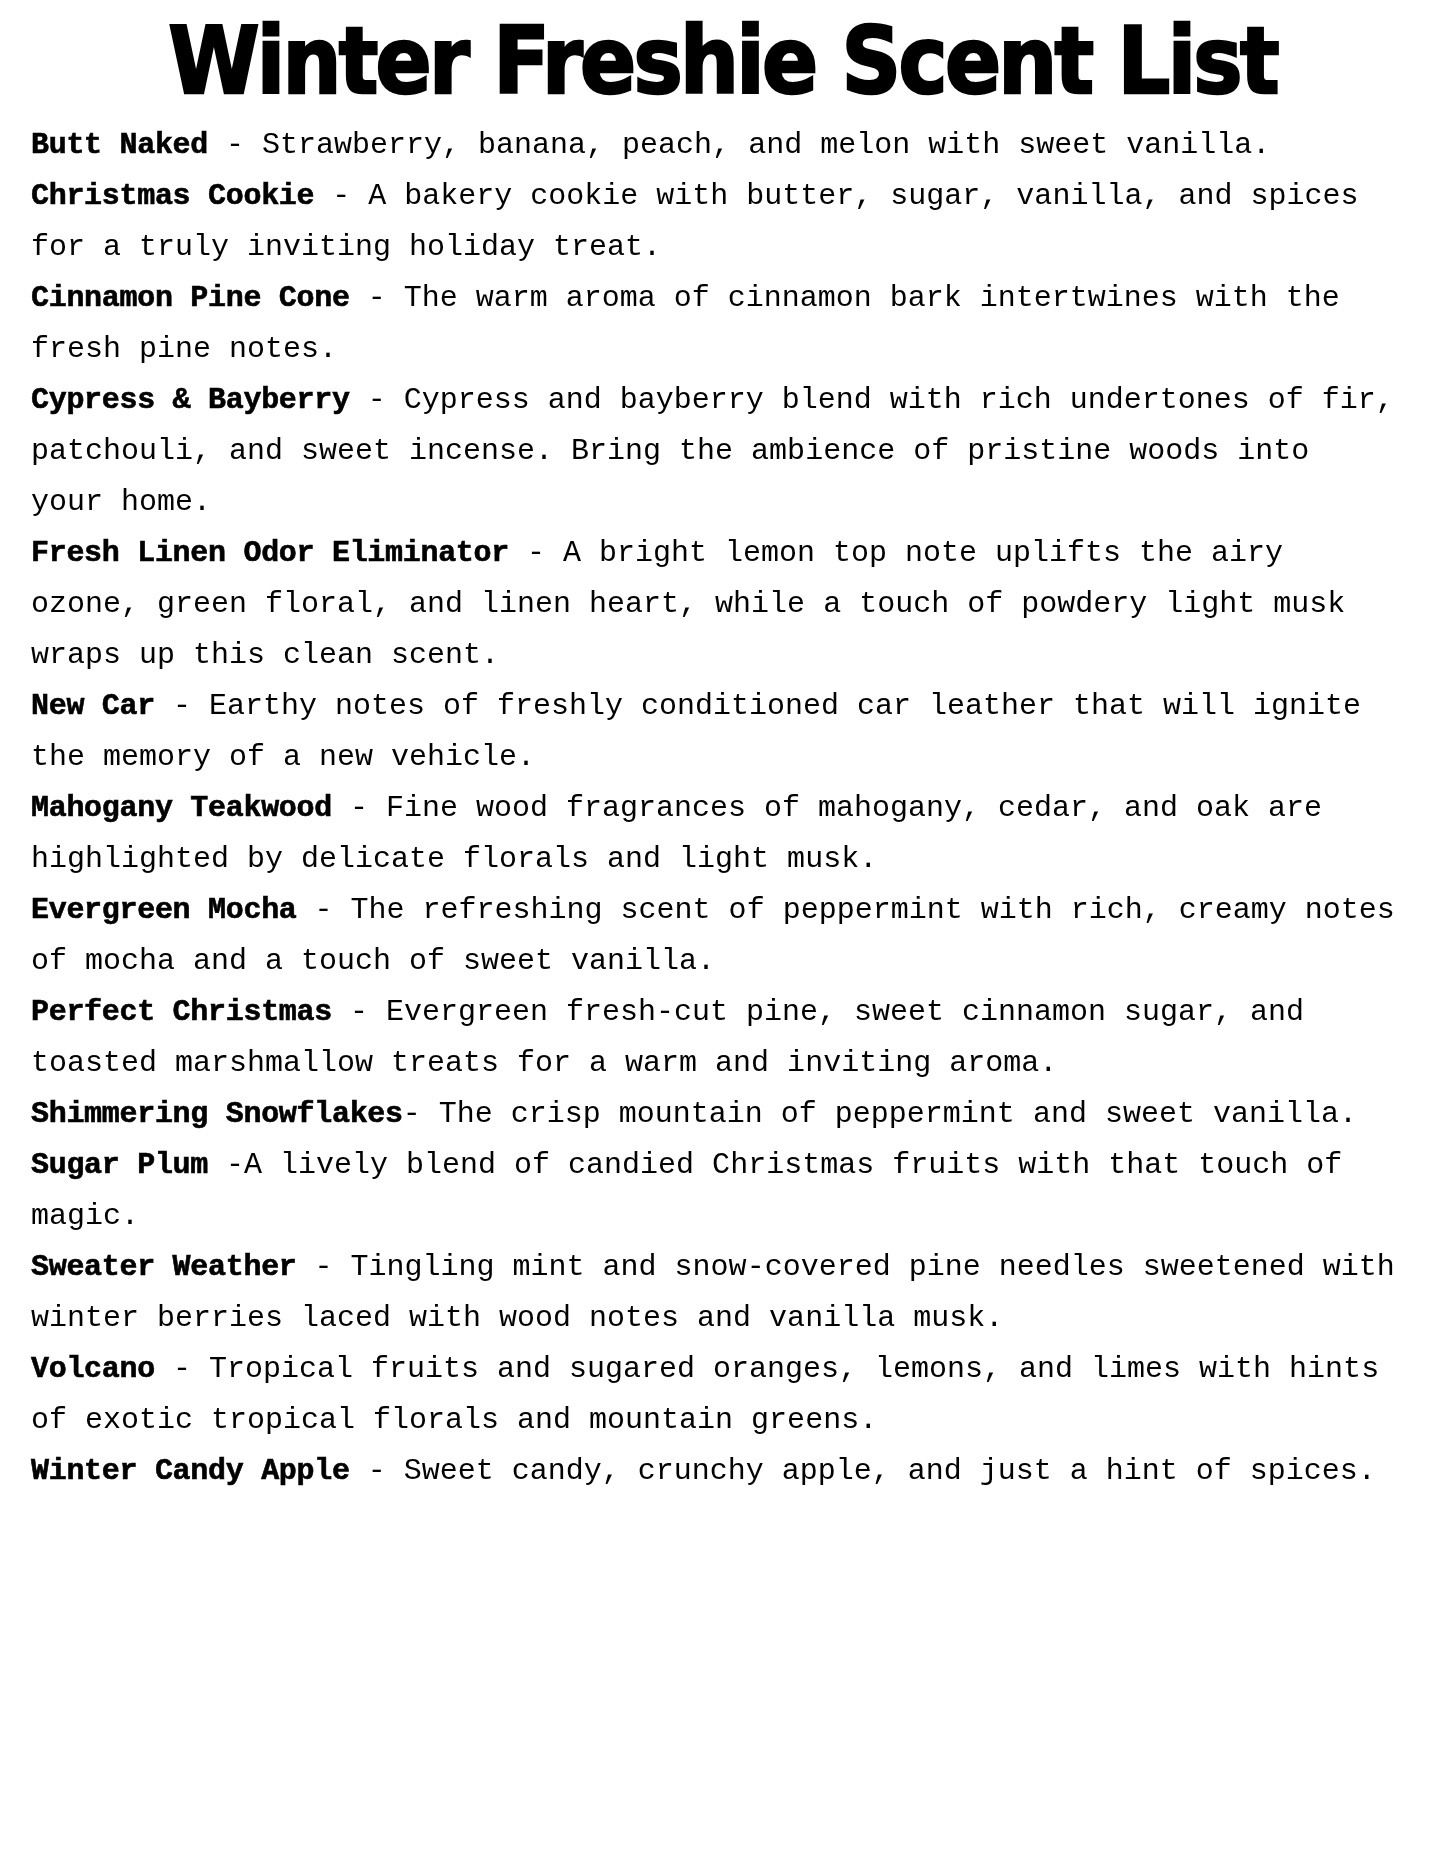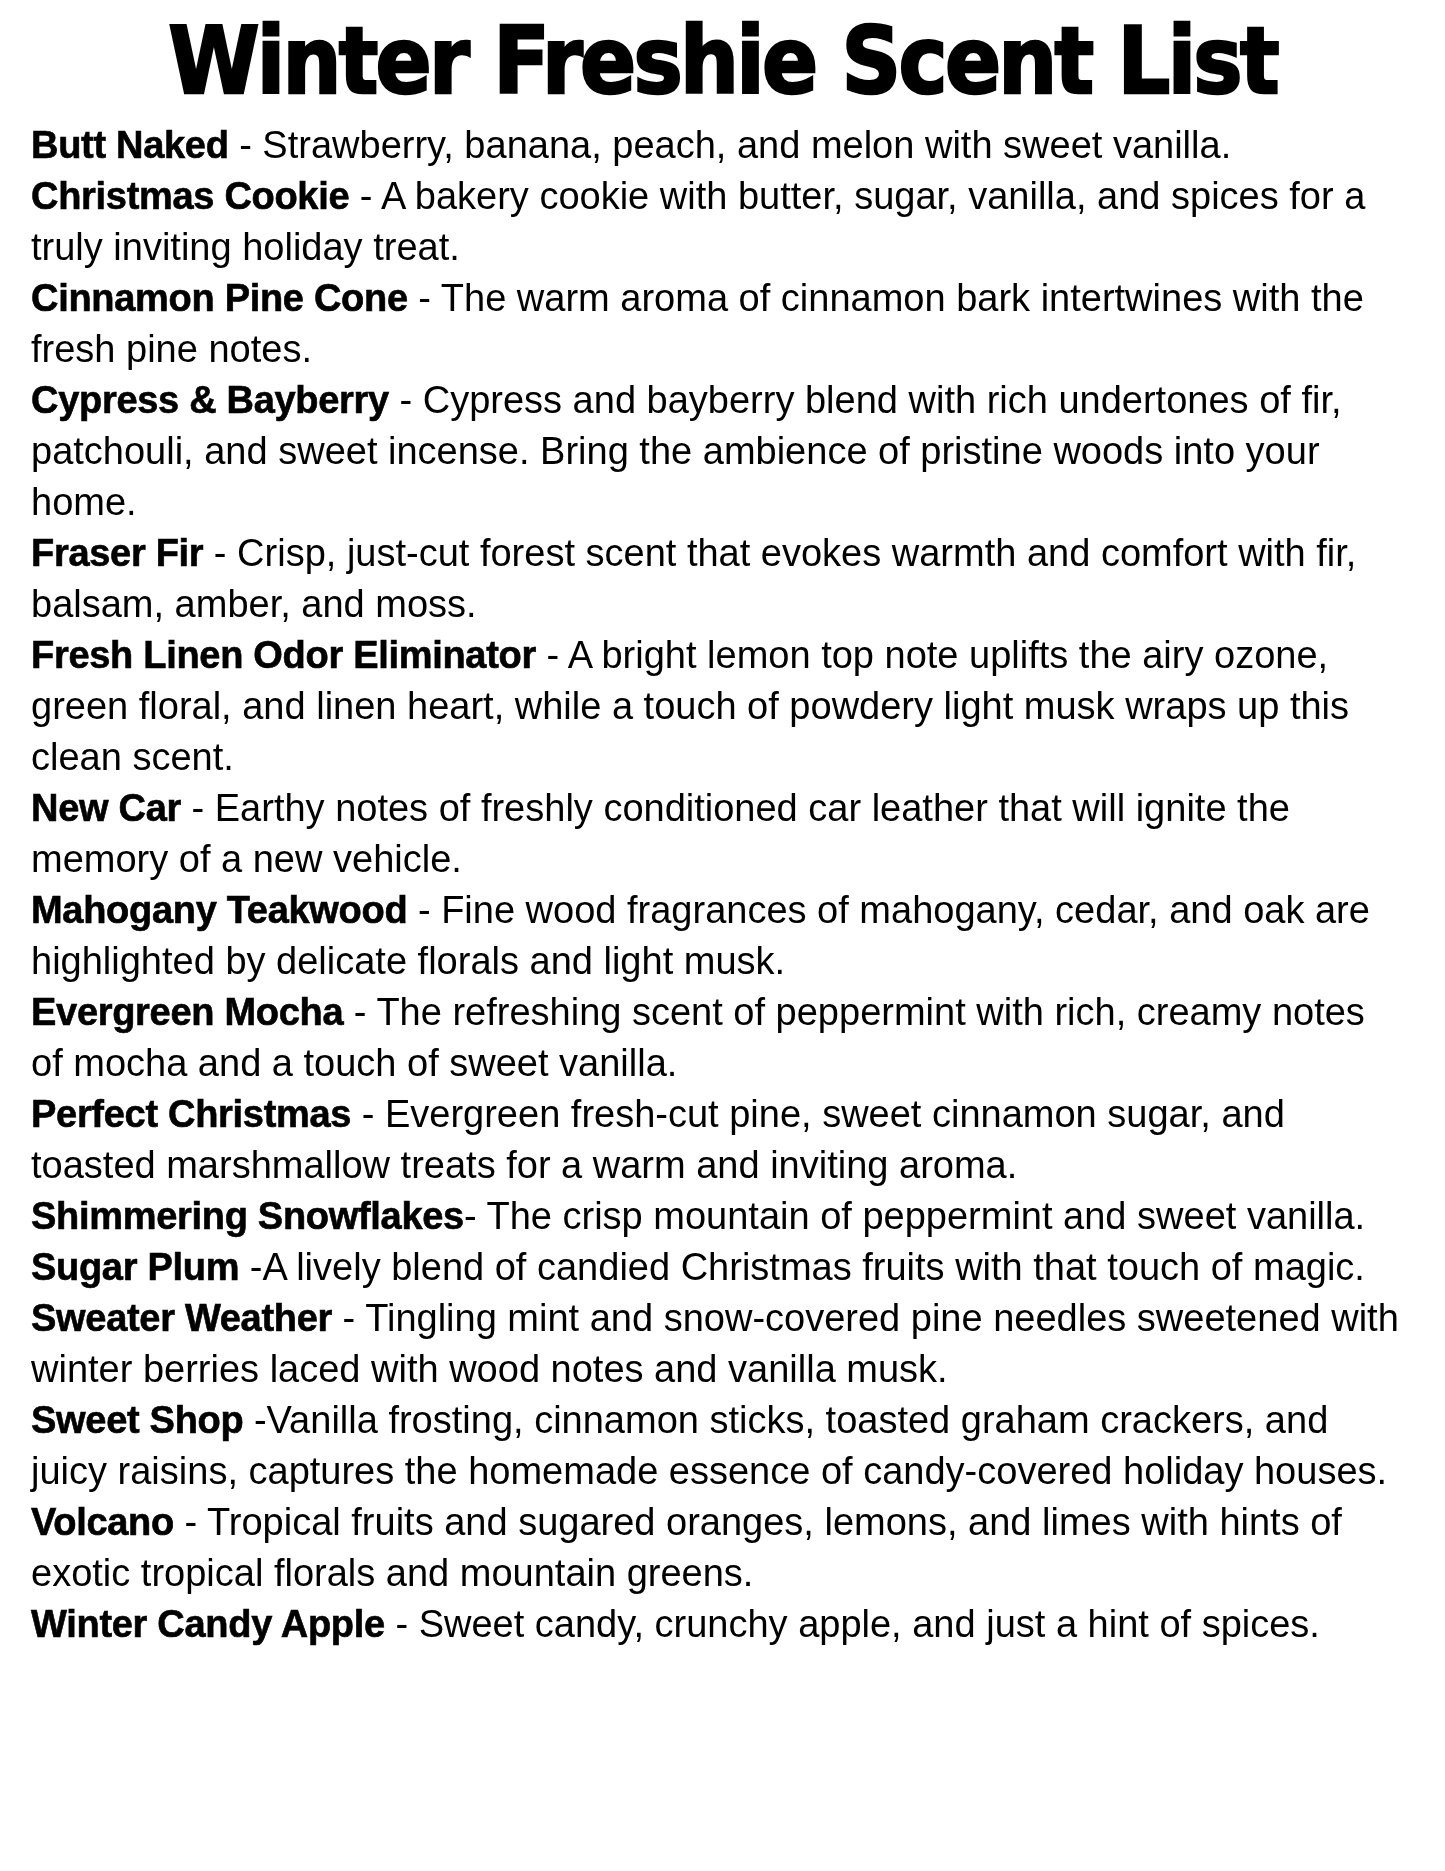--- a/index.html
+++ b/index.html
@@ -26,22 +26,22 @@
     font-size: 92px;
     line-height: 100px;
     letter-spacing: -3px;
     -webkit-text-stroke: 2.6px #000000;
     transform: scaleX(0.9);
     transform-origin: 50% 50%;
     white-space: nowrap;
   }
   .scent-list {
     padding: 0 46px 0 31px;
-    font-family: Liberation Sans, sans-serif;
-    font-size: 38px;
+    font-family: Liberation Mono, monospace;
+    font-size: 30px;
     line-height: 51px;
     color: #000000;
   }
   .entry {
     margin: 0;
     padding: 0;
   }
   .entry strong {
     font-weight: 700;
     -webkit-text-stroke: 0.6px #000000;
@@ -58,38 +58,36 @@
   <div class="scent-list">
 
     <p class="entry"><strong>Butt Naked</strong><span> - </span><span>Strawberry, banana, peach, and melon with sweet vanilla.</span></p>
 
     <p class="entry"><strong>Christmas Cookie</strong><span> - </span><span>A bakery cookie with butter, sugar, vanilla, and spices for a truly inviting holiday treat.</span></p>
 
     <p class="entry"><strong>Cinnamon Pine Cone</strong><span> - </span><span>The warm aroma of cinnamon bark intertwines with the fresh pine notes.</span></p>
 
     <p class="entry"><strong>Cypress &amp; Bayberry</strong><span> - </span><span>Cypress and bayberry blend with rich undertones of fir, patchouli, and sweet incense. Bring the ambience of pristine woods into your home.</span></p>
 
-    <p class="entry"><strong>Fraser Fir</strong><span> - </span><span>Crisp, just-cut forest scent that evokes warmth and comfort with fir, balsam, amber, and moss.</span></p>
 
     <p class="entry"><strong>Fresh Linen Odor Eliminator</strong><span> - </span><span>A bright lemon top note uplifts the airy ozone, green floral, and linen heart, while a touch of powdery light musk wraps up this clean scent.</span></p>
 
     <p class="entry"><strong>New Car</strong><span> - </span><span>Earthy notes of freshly conditioned car leather that will ignite the memory of a new vehicle.</span></p>
 
     <p class="entry"><strong>Mahogany Teakwood</strong><span> - </span><span>Fine wood fragrances of mahogany, cedar, and oak are highlighted by delicate florals and light musk.</span></p>
 
     <p class="entry"><strong>Evergreen Mocha</strong><span> - </span><span>The refreshing scent of peppermint with rich, creamy notes of mocha and a touch of sweet vanilla.</span></p>
 
     <p class="entry"><strong>Perfect Christmas</strong><span> - </span><span>Evergreen fresh-cut pine, sweet cinnamon sugar, and toasted marshmallow treats for a warm and inviting aroma.</span></p>
 
     <p class="entry"><strong>Shimmering Snowflakes</strong><span>- </span><span>The crisp mountain of peppermint and sweet vanilla.</span></p>
 
     <p class="entry"><strong>Sugar Plum</strong><span> -</span><span>A lively blend of candied Christmas fruits with that touch of magic.</span></p>
 
     <p class="entry"><strong>Sweater Weather</strong><span> - </span><span>Tingling mint and snow-covered pine needles sweetened with winter berries laced with wood notes and vanilla musk.</span></p>
 
-    <p class="entry"><strong>Sweet Shop</strong><span> -</span><span>Vanilla frosting, cinnamon sticks, toasted graham crackers, and juicy raisins, captures the homemade essence of candy-covered holiday houses.</span></p>
 
     <p class="entry"><strong>Volcano</strong><span> - </span><span>Tropical fruits and sugared oranges, lemons, and limes with hints of exotic tropical florals and mountain greens.</span></p>
 
     <p class="entry"><strong>Winter Candy Apple</strong><span> - </span><span>Sweet candy, crunchy apple, and just a hint of spices.</span></p>
 
   </div>
 </div>
 
 </body></html>

